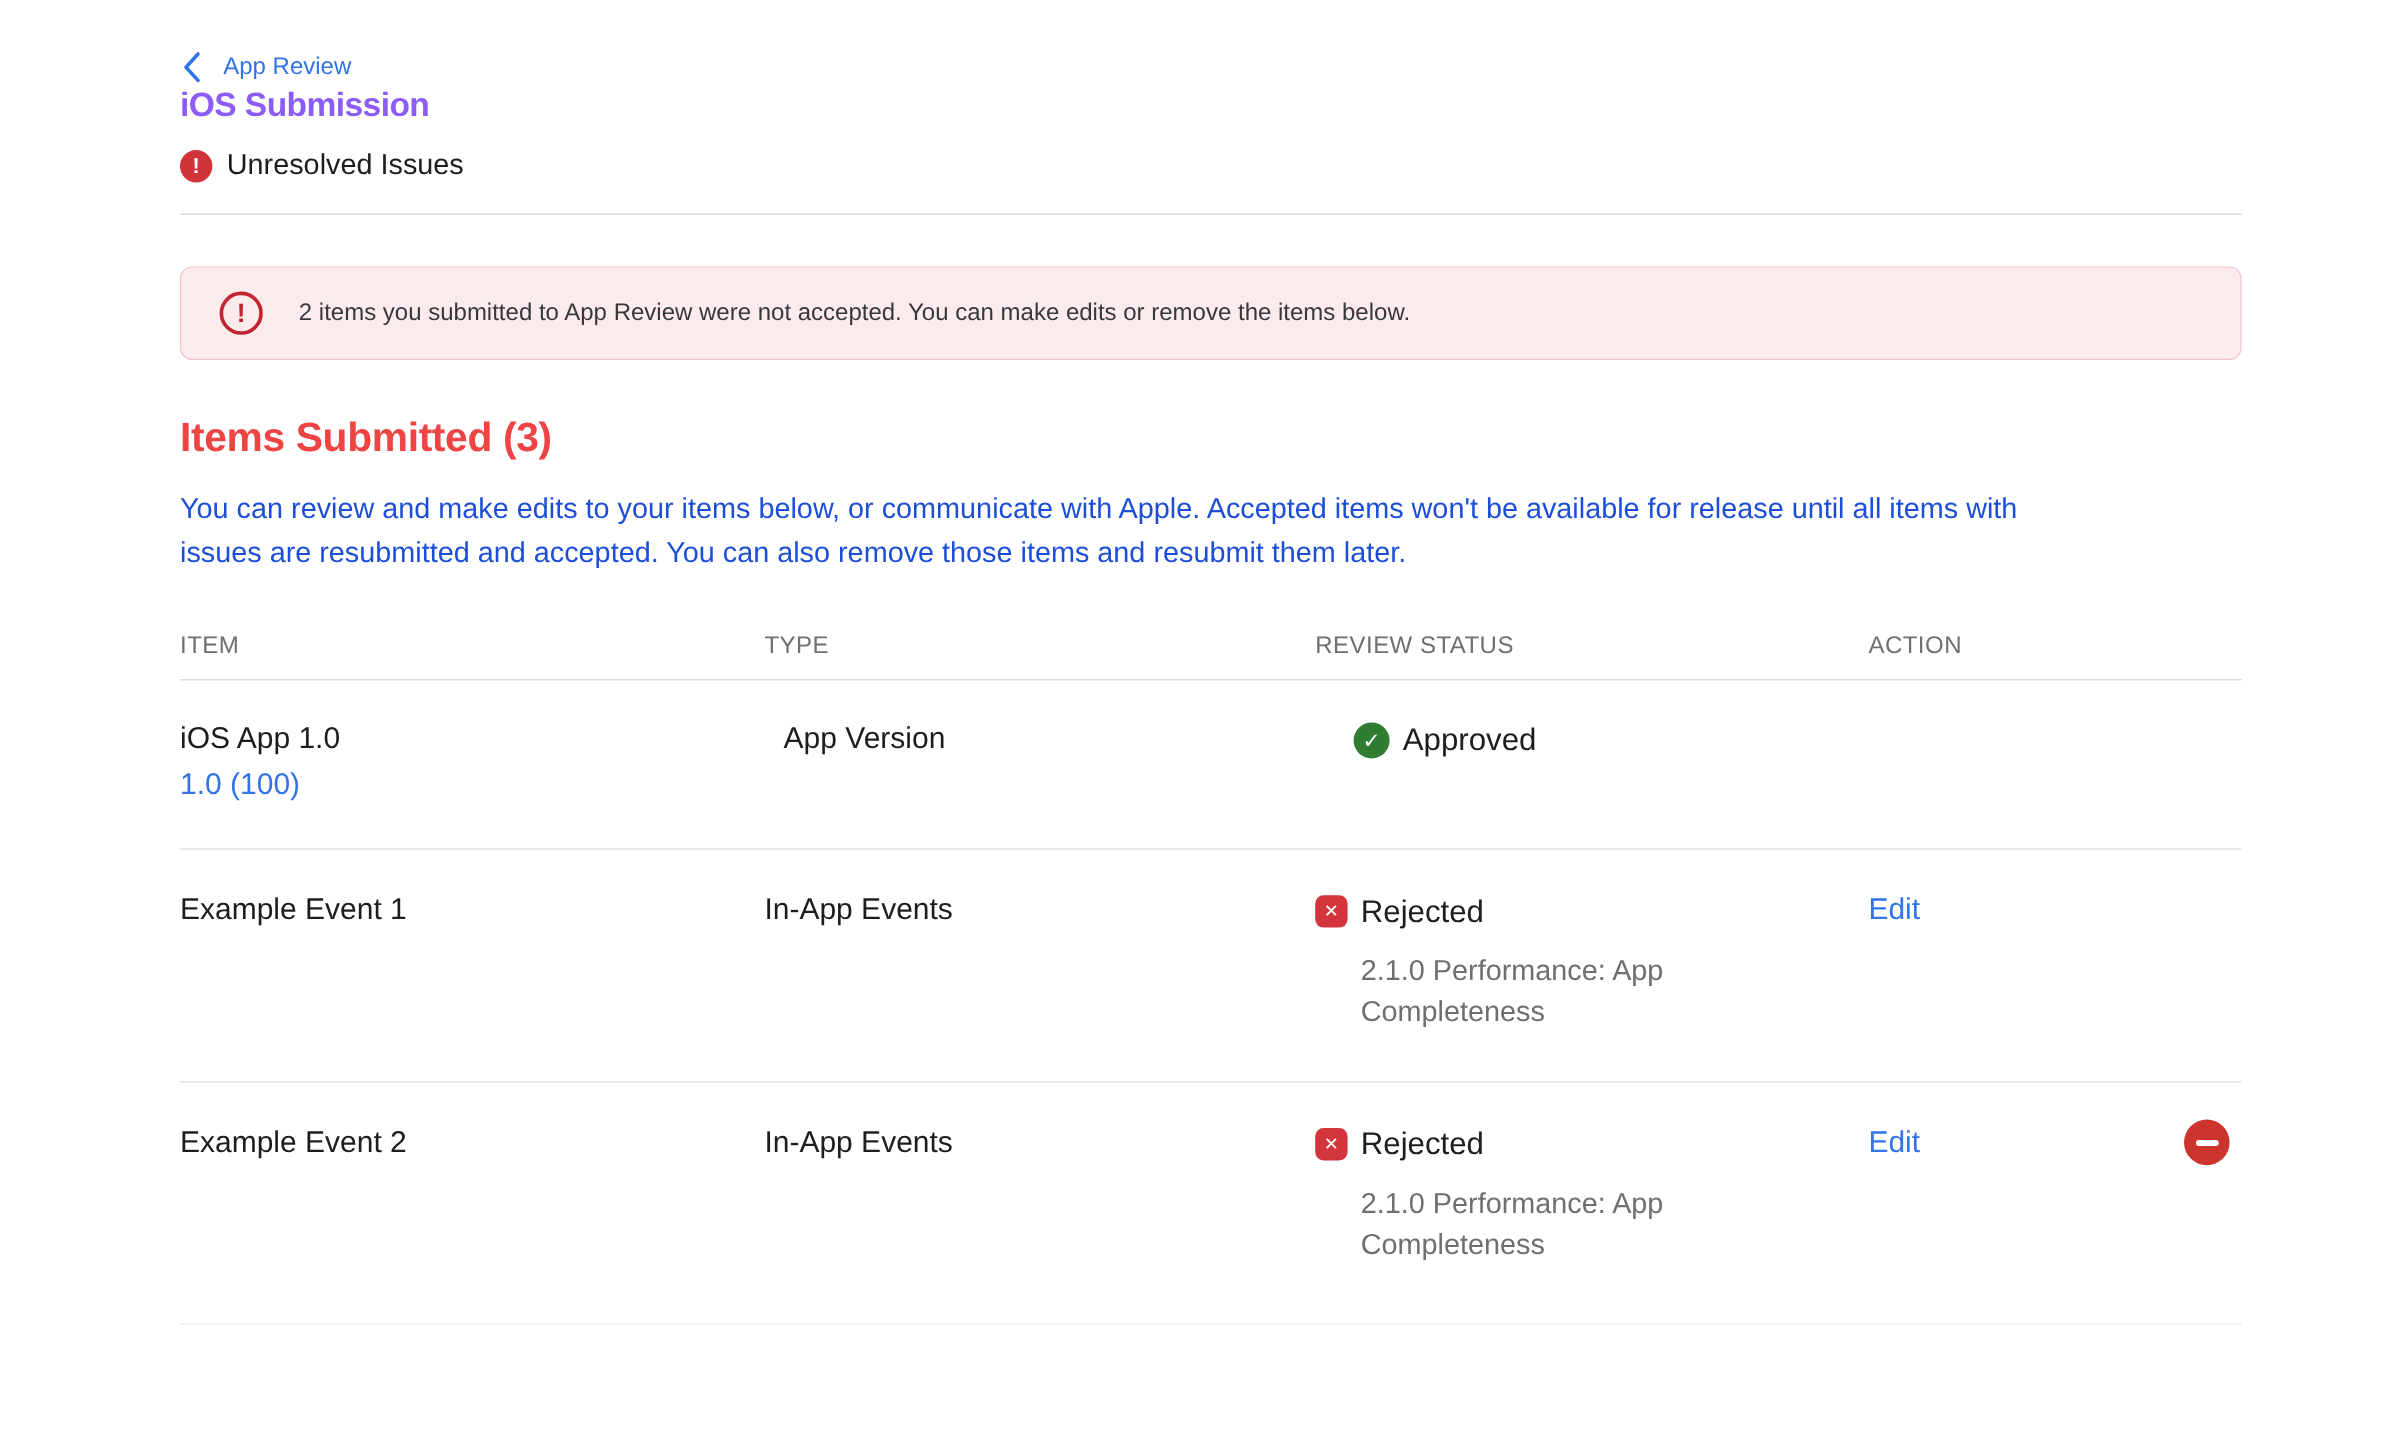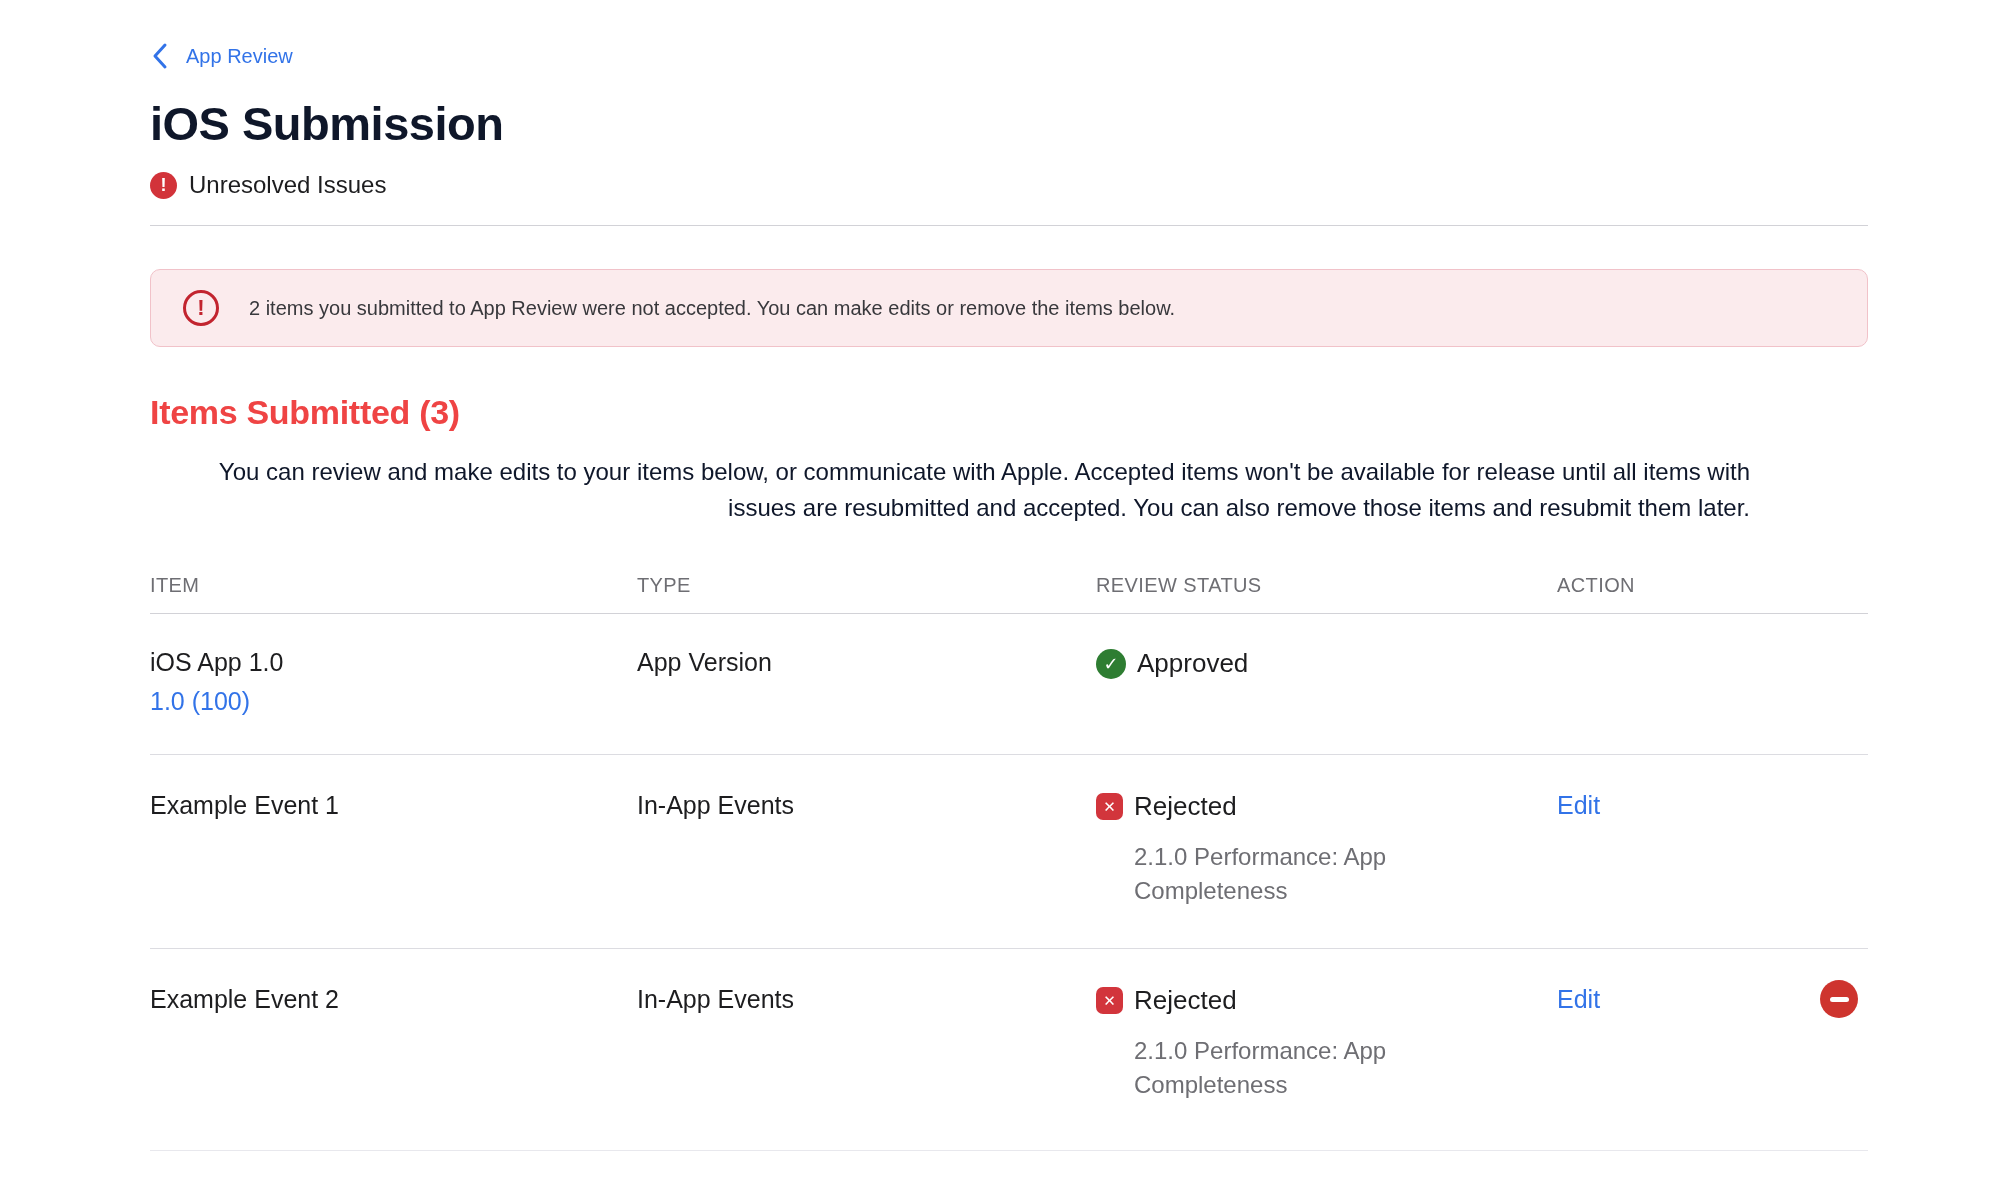--- a/index.html
+++ b/index.html
@@ -11,21 +11,21 @@
     overflow: hidden;
   }
   .content { margin-left: 150px; width: 1718px; padding-top: 40px; }
 
   
   .back-row { display: flex; align-items: center; gap: 16px; height: 32px; cursor: pointer; }
   .chevron { display: inline-flex; align-items: center; color: var(--link-blue); }
   .back-link { font-size: 20px; color: var(--link-blue); text-decoration: none; }
 
   
-  h1 { margin-top: 24px; font-size: 47px; font-weight: 700; letter-spacing: -0.5px; color: #0f172a; }
+  h1 { font-size: 28px; font-weight: 700; letter-spacing: -0.5px; color: #8b5cf6; }
   .status-row { display: flex; align-items: center; gap: 12px; margin-top: 20px; font-size: 24px; color: #1d1d1f; }
   .status-icon {
     width: 27px; height: 27px; border-radius: 50%;
     background: var(--alert-red-fill);
     display: inline-flex; align-items: center; justify-content: center;
     color: #fff; font-size: 18px; font-weight: 700; line-height: 1;
   }
 
   .divider { border: none; border-top: 1px solid #d2d2d7; margin-top: 26px; }
 
@@ -43,35 +43,35 @@
     width: 36px; height: 36px; border-radius: 50%;
     border: 3.5px solid var(--alert-red-stroke);
     color: var(--alert-red-stroke);
     display: inline-flex; align-items: center; justify-content: center;
     font-size: 22px; font-weight: 700; line-height: 1;
   }
   .banner-text { font-size: 20px; color: #38383c; }
 
   
   h2 { margin-top: 46px; font-size: 34px; font-weight: 700; letter-spacing: -0.3px; color: #ef4444; }
-  .section-desc { margin-top: 22px; font-size: 24px; line-height: 36px; color: #0f172a; max-width: 1600px; text-align: right; }
+  .section-desc { margin-top: 22px; font-size: 24px; line-height: 36px; color: #1d4ed8; max-width: 1600px; }
 
   
   .table { margin-top: 48px; }
   .trow, .thead {
     display: grid;
     grid-template-columns: 487px 459px 461px 1fr;
   }
   .thead {
     padding-bottom: 16px;
     border-bottom: 1px solid #d2d2d7;
     font-size: 20px; letter-spacing: 0.4px; color: #6e6e73;
   }
   .trow { border-bottom: 1px solid #dcdce1; }
-  .trow.first { padding: 34px 0 38px; }
+  .trow.first { padding: 34px 0 38px; gap: 16px; }
   .trow.mid   { padding: 36px 0 40px; }
   .trow.last  { padding: 36px 0 48px; border-bottom-color: #e8e8ed; }
   .cell { font-size: 25px; color: #1d1d1f; }
 
   .item-title { font-size: 25px; }
   .item-link { display: inline-block; margin-top: 10px; font-size: 25px; color: var(--link-blue); text-decoration: none; cursor: pointer; }
 
   .status-cell .status-line { display: flex; align-items: center; gap: 11px; }
   .approved-icon {
     width: 30px; height: 30px; border-radius: 50%;

